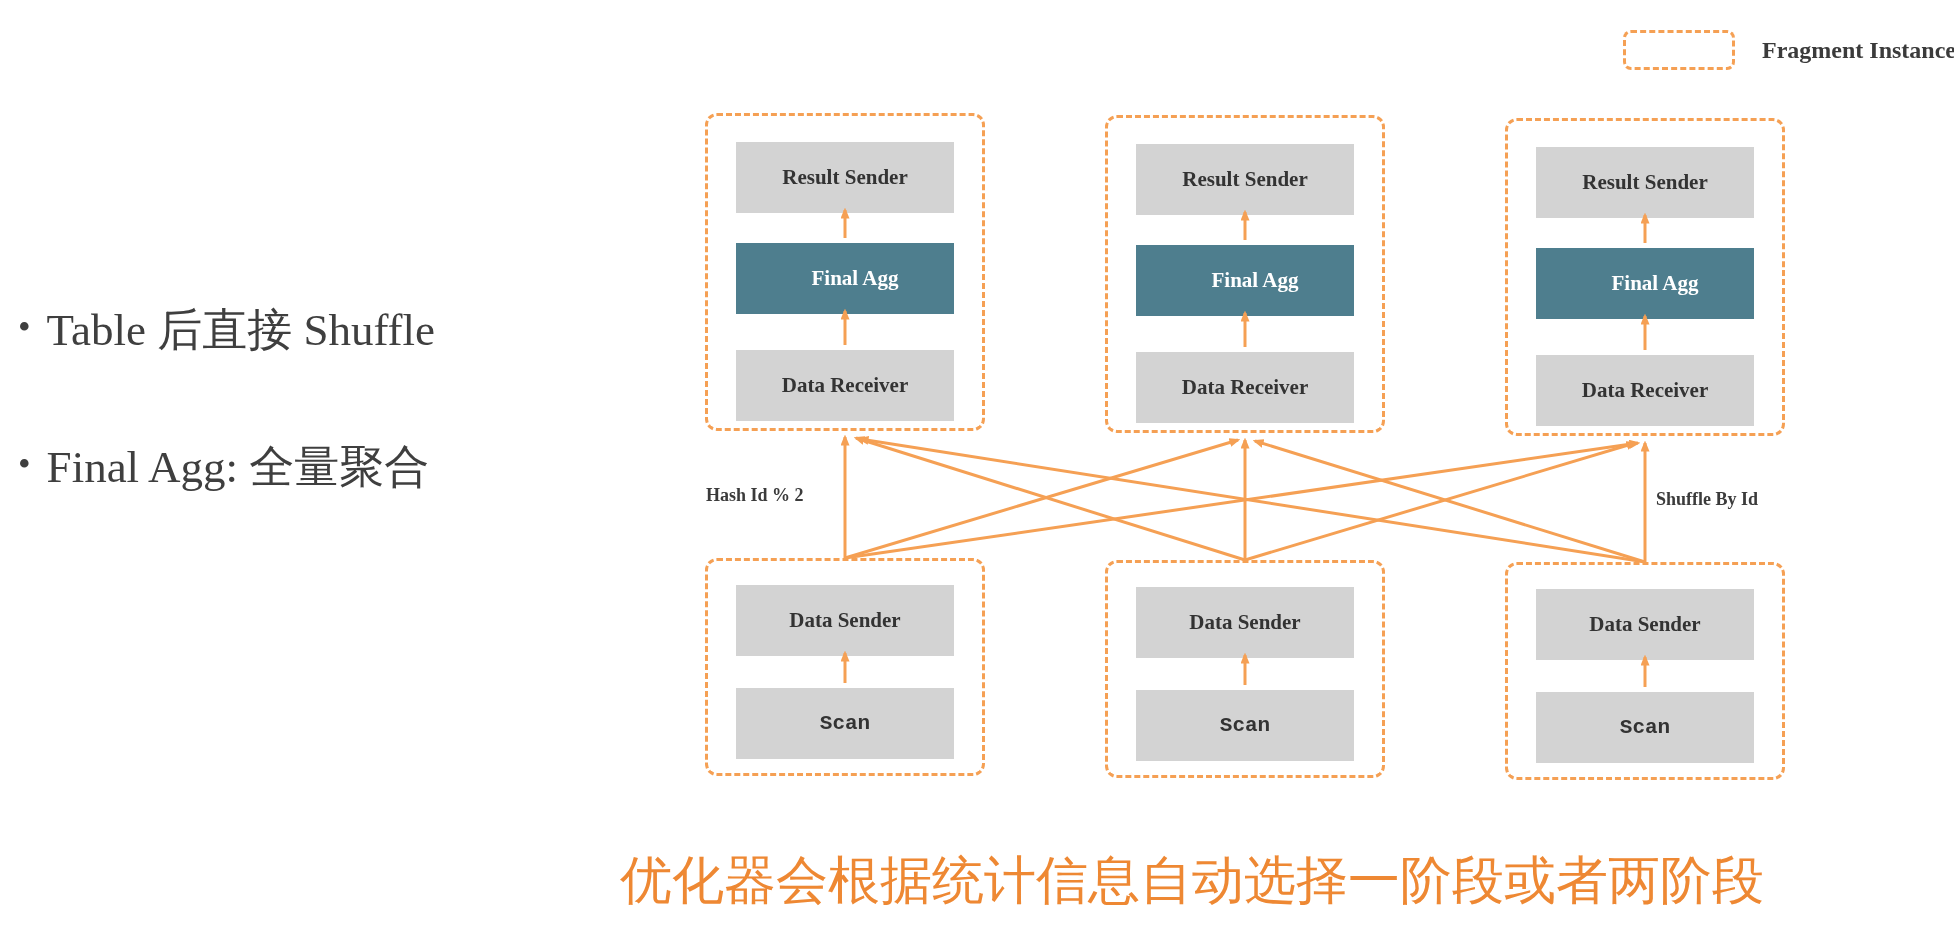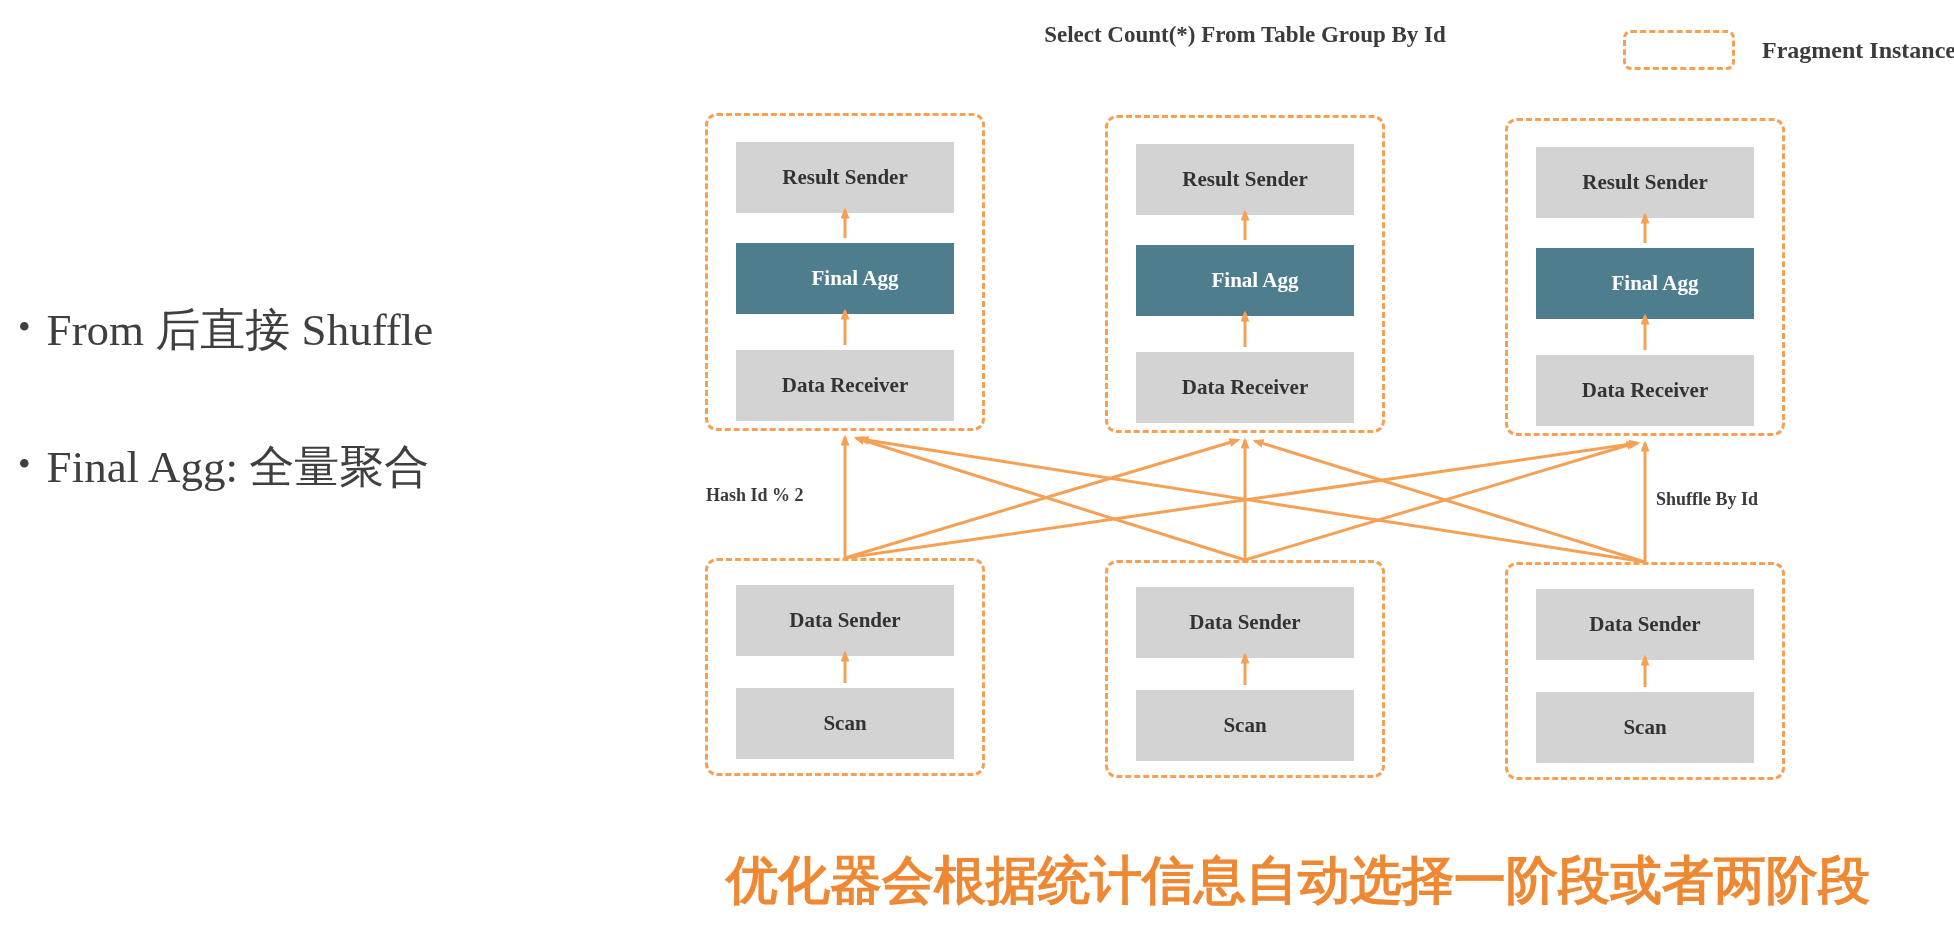--- a/index.html
+++ b/index.html
@@ -83,21 +83,21 @@
     font-size: 21px; font-weight: bold;
     color: #333333;
     background: var(--node-gray);
     white-space: nowrap;
   }
   .node.teal { background: var(--final-agg-teal); color: #ffffff; }
   .pos-n1 { top: 26px; }
   .pos-n2 { top: 127px; padding-left: 20px; }
   .pos-n3 { top: 234px; font-family: Liberation Serif, serif; }
   .pos-b1 { top: 24px; }
-  .pos-b2 { top: 127px; }
+  .pos-b2 { top: 127px; font-family: Liberation Mono, monospace; }
 
   
   .edges-layer {
     position: absolute; left: 0; top: 0;
     width: 1954px; height: 934px;
     pointer-events: none;
   }
   .edge-line {
     stroke: var(--accent-orange);
     stroke-width: 3;
@@ -112,37 +112,36 @@
     color: var(--text-dark);
     white-space: nowrap;
   }
   .edge-label.left  { left: 706px;  top: 485px; }
   .edge-label.right { left: 1656px; top: 489px; }
 
   
   .caption {
     position: absolute;
     left: 620px; top: 846px; width: 1250px;
-    text-align: right;
-    font-size: 52px; font-weight: bold;
+    text-align: left;
+    font-size: 52px; font-weight: normal;
     color: var(--caption-orange);
     white-space: nowrap;
   }
 </style>
 </head>
 <body>
 
 <div class="slide">
 
-  <div class="query-title">Select Count(*) From Table Group By Id</div>
 
   <div class="legend-swatch"></div>
   <div class="legend-label">Fragment Instance</div>
 
-  <div class="bullet bullet-1"><span class="bullet-dot">•</span><span>From 后直接 Shuffle</span></div>
+  <div class="bullet bullet-1"><span class="bullet-dot">•</span><span>Table 后直接 Shuffle</span></div>
   <div class="bullet bullet-2"><span class="bullet-dot">•</span><span>Final Agg: 全量聚合</span></div>
 
   <div class="fragment top frag-t1">
     <div class="node pos-n1">Result Sender</div>
     <div class="node teal pos-n2">Final Agg</div>
     <div class="node pos-n3">Data Receiver</div>
   </div>
   <div class="fragment top frag-t2">
     <div class="node pos-n1">Result Sender</div>
     <div class="node teal pos-n2">Final Agg</div>

